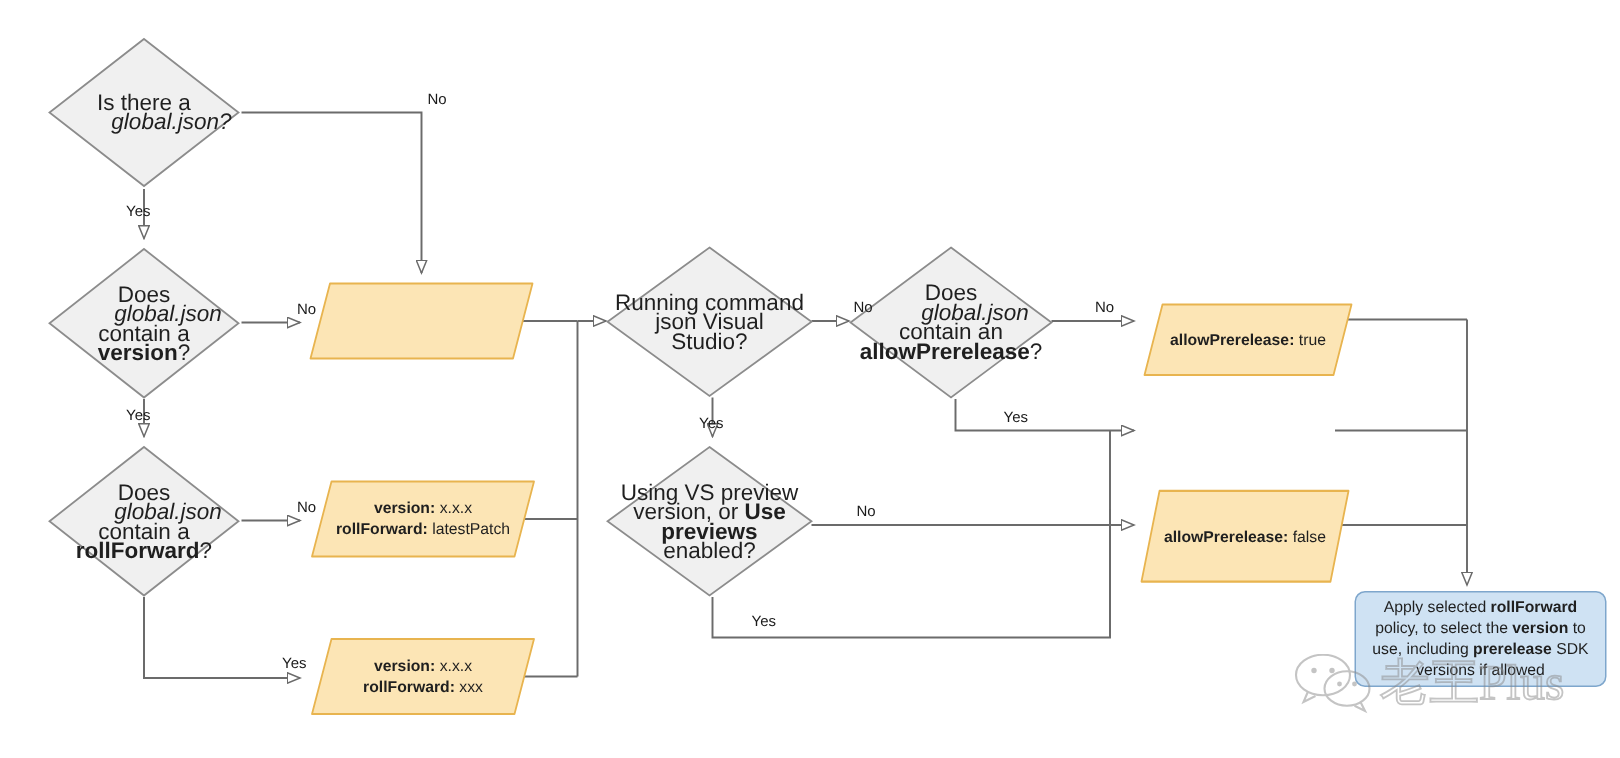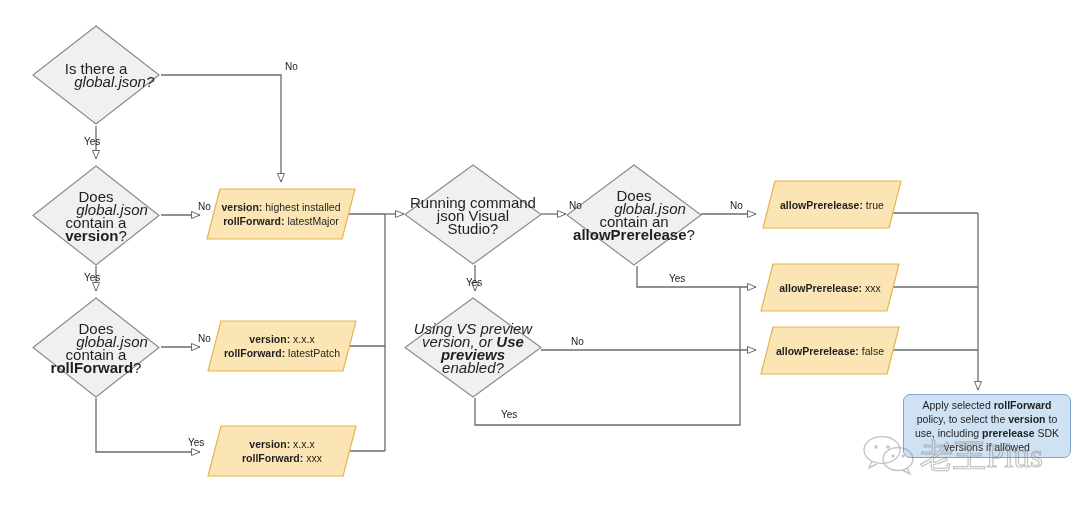--- a/index.html
+++ b/index.html
@@ -210,39 +210,35 @@
     <svg class="dshape" viewBox="0 0 136 102" preserveAspectRatio="none">
       <polygon points="68,1 135,51 68,101 1,51" fill="#f0f0f0" stroke="#8c8c8c" stroke-width="1.2"></polygon>
     </svg>
     <div class="dlabel" style="left:3%; width:94%;">
       <span>Does <i>global.json</i></span><br>
       <span>contain an</span><br>
       <b>allowPrerelease</b>?
     </div>
   </div>
 
-  <div class="diamond" style="left:404px; top:297px; width:138px; height:101px;font-style:italic;">
+  <div class="diamond" style="left:404px; top:297px; width:138px; height:101px;">
     <svg class="dshape" viewBox="0 0 138 101" preserveAspectRatio="none">
       <polygon points="69,1 137,50.5 69,100 1,50.5" fill="#f0f0f0" stroke="#8c8c8c" stroke-width="1.2"></polygon>
     </svg>
     <div class="dlabel" style="left:3%; width:94%;">
       <span>Using VS preview</span><br>
       <span>version, or <b>Use</b></span><br>
       <span><b>previews</b> enabled?</span>
     </div>
   </div>
 
   <div class="para" style="left:206px; top:188px; width:150px; height:52px;">
     <svg class="pshape" viewBox="0 0 150 52" preserveAspectRatio="none">
       <path d="M14,1 L149,1 L136,51 L1,51 Z" fill="#fce5b5" stroke="#e8b44f" stroke-width="1.2" stroke-linejoin="round"></path>
     </svg>
-    <div class="plabel">
-      <span><b>version:</b> <span>highest installed</span></span><br>
-      <span><b>rollForward:</b> <span>latestMajor</span></span>
-    </div>
   </div>
 
   <div class="para" style="left:207px; top:320px; width:150px; height:52px;">
     <svg class="pshape" viewBox="0 0 150 52" preserveAspectRatio="none">
       <path d="M14,1 L149,1 L136,51 L1,51 Z" fill="#fce5b5" stroke="#e8b44f" stroke-width="1.2" stroke-linejoin="round"></path>
     </svg>
     <div class="plabel">
       <span><b>version:</b> <span>x.x.x</span></span><br>
       <span><b>rollForward:</b> <span>latestPatch</span></span>
     </div>
@@ -251,41 +247,32 @@
   <div class="para" style="left:207px; top:425px; width:150px; height:52px;">
     <svg class="pshape" viewBox="0 0 150 52" preserveAspectRatio="none">
       <path d="M14,1 L149,1 L136,51 L1,51 Z" fill="#fce5b5" stroke="#e8b44f" stroke-width="1.2" stroke-linejoin="round"></path>
     </svg>
     <div class="plabel">
       <span><b>version:</b> <span>x.x.x</span></span><br>
       <span><b>rollForward:</b> <span>xxx</span></span>
     </div>
   </div>
 
-  <div class="para" style="left:762px; top:180px; width:140px; height:49px;">
+  <div class="para" style="left:762px; top:202px; width:140px; height:49px;">
     <svg class="pshape" viewBox="0 0 140 49" preserveAspectRatio="none">
       <path d="M13,1 L139,1 L127,48 L1,48 Z" fill="#fce5b5" stroke="#e8b44f" stroke-width="1.2" stroke-linejoin="round"></path>
     </svg>
     <div class="plabel">
       <b>allowPrerelease:</b>
       <span>true</span>
     </div>
   </div>
 
-  <div class="para" style="left:760px; top:263px; width:140px; height:49px;">
-    <svg class="pshape" viewBox="0 0 140 49" preserveAspectRatio="none">
-      <path d="M13,1 L139,1 L127,48 L1,48 Z" fill="#fce5b5" stroke="#e8b44f" stroke-width="1.2" stroke-linejoin="round"></path>
-    </svg>
-    <div class="plabel">
-      <b>allowPrerelease:</b>
-      <span>xxx</span>
-    </div>
-  </div>
-
-  <div class="para" style="left:760px; top:326px; width:140px; height:49px;">
+
+  <div class="para" style="left:760px; top:326px; width:140px; height:63px;">
     <svg class="pshape" viewBox="0 0 140 49" preserveAspectRatio="none">
       <path d="M13,1 L139,1 L127,48 L1,48 Z" fill="#fce5b5" stroke="#e8b44f" stroke-width="1.2" stroke-linejoin="round"></path>
     </svg>
     <div class="plabel">
       <b>allowPrerelease:</b>
       <span>false</span>
     </div>
   </div>
 
   <div class="roundbox" style="left:903px; top:394px; width:168px; height:64px;">

